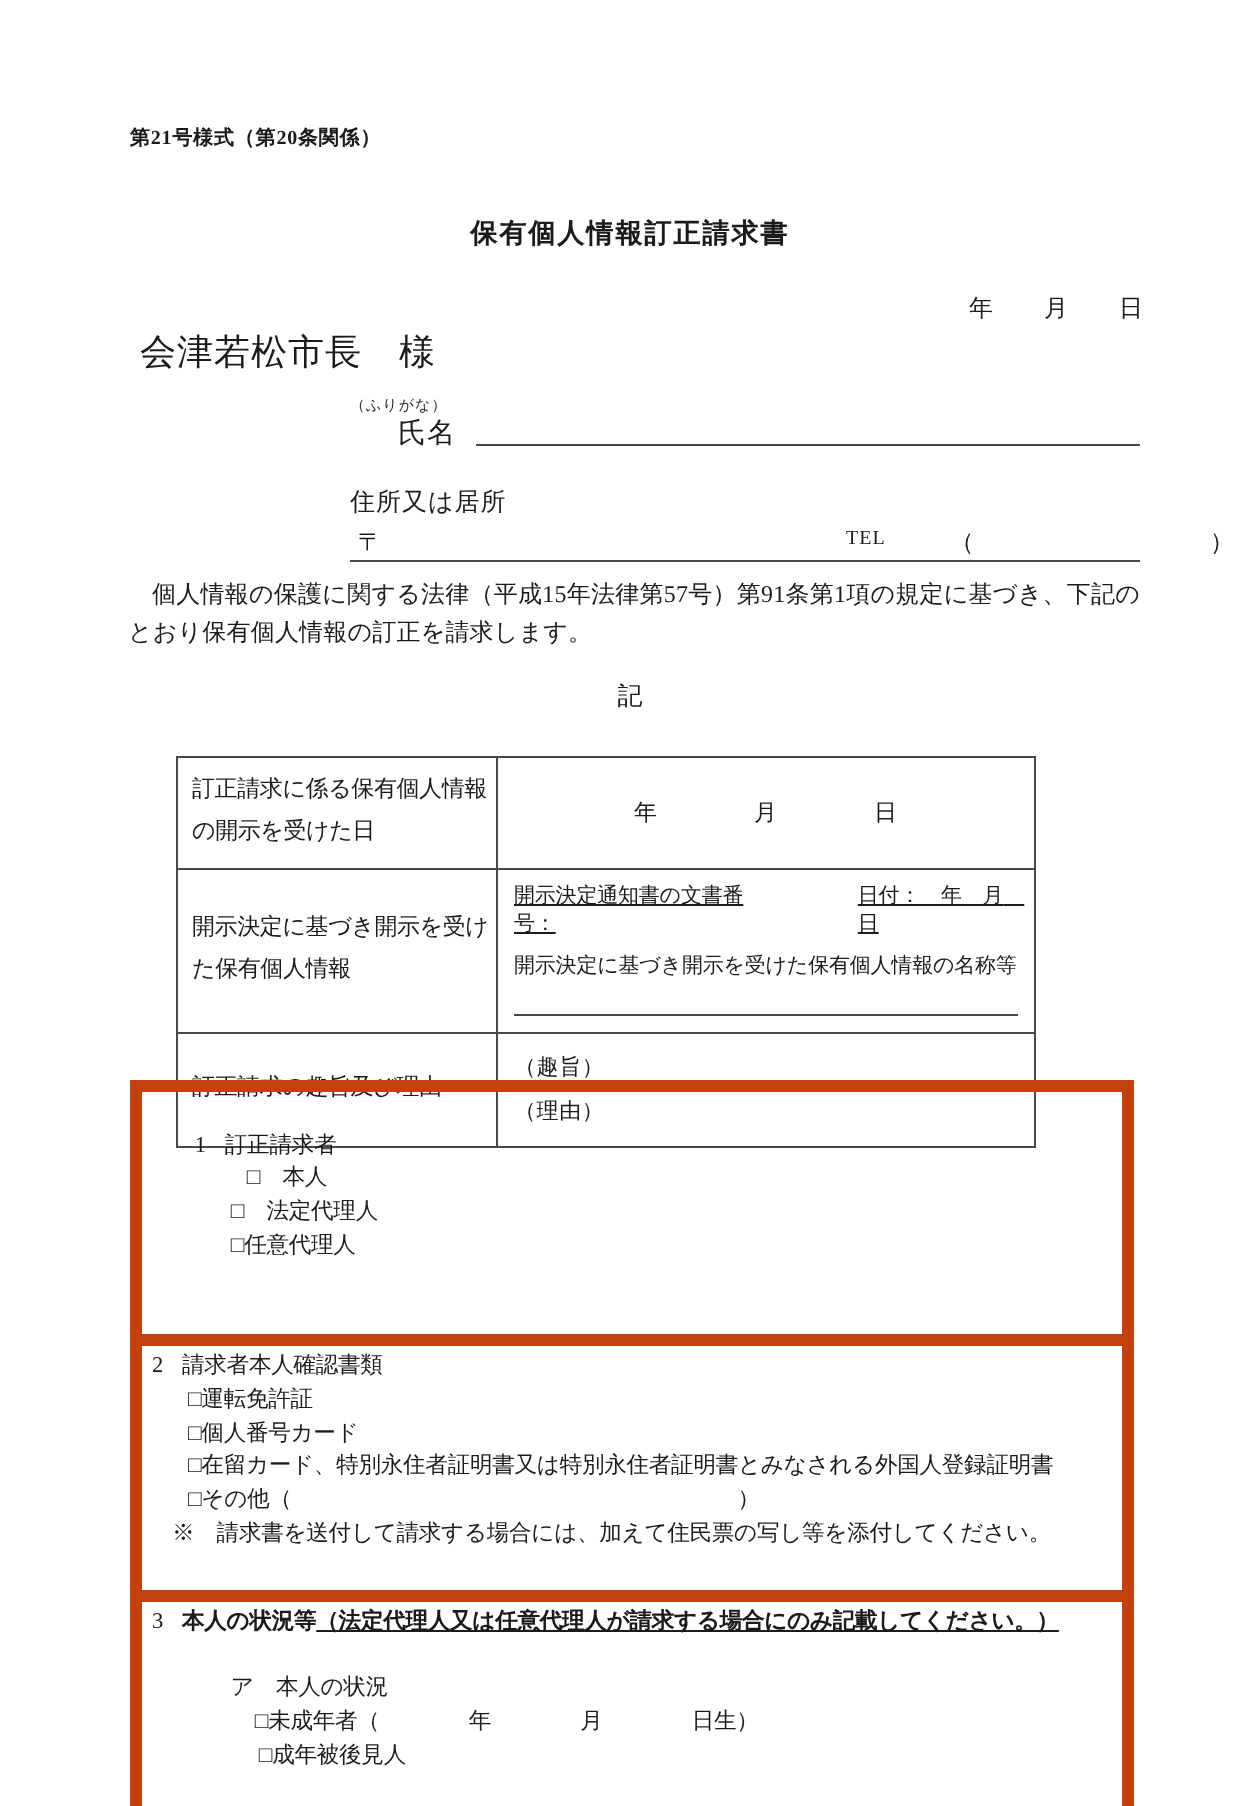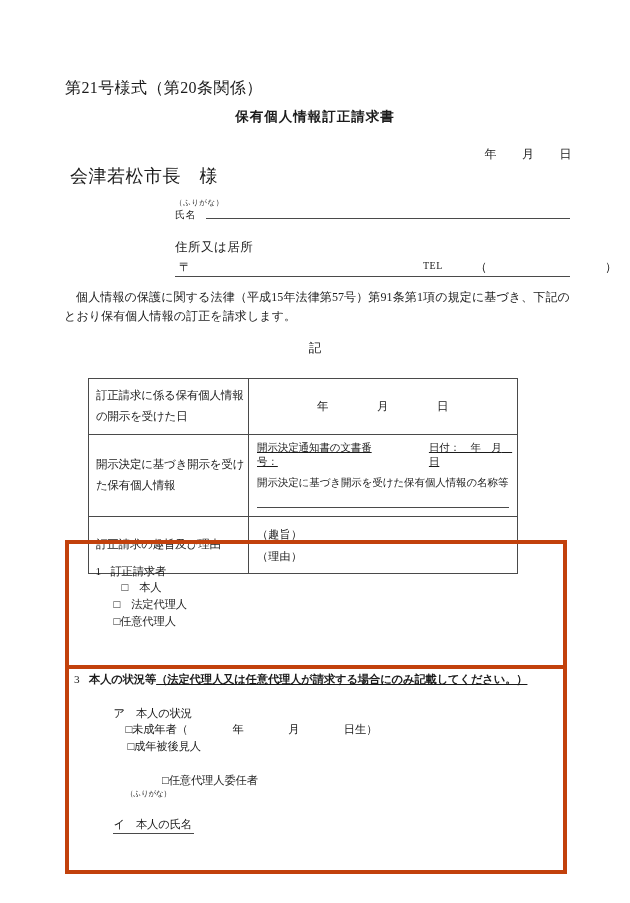--- a/index.html
+++ b/index.html
@@ -8,30 +8,30 @@
     background:#ffffff;
     color:#1b1b1b;
     font-family:"Liberation Serif","DejaVu Serif",serif;
     -webkit-font-smoothing:antialiased;
     overflow:hidden;
   }
   .abs{position:absolute;}
   .nowrapbox{white-space:pre;}
 
   
-  #form-number{left:65px;top:78px;font-size:16px;letter-spacing:.4px;}
+  #form-number{left:65px;top:62px;font-size:10px;letter-spacing:.4px;font-weight:bold;}
   #doc-title{left:0;top:108px;width:630px;text-align:center;font-size:13.5px;font-weight:bold;letter-spacing:1px;}
   #date-line{right:58px;top:146px;font-size:12px;letter-spacing:.5px;}
   #addressee{left:70px;top:164px;font-size:18px;letter-spacing:.5px;}
 
   
   #applicant{left:175px;top:198px;width:395px;}
   .furigana{font-size:7.5px;letter-spacing:.5px;color:#2a2a2a;}
   .field-row{display:flex;align-items:flex-end;}
-  .field-label{font-size:10px;letter-spacing:.5px;white-space:nowrap;}
+  .field-label{font-size:14px;letter-spacing:.5px;white-space:nowrap;margin-left:24px;}
   .rule{flex:1;border-bottom:1px solid #4a4a4a;height:1px;margin-left:10px;margin-bottom:3px;}
   #addr-label{margin-top:17px;font-size:12.5px;letter-spacing:.5px;}
   #addr-line{margin-top:2px;position:relative;border-bottom:1px solid #4a4a4a;height:18px;}
   #addr-line .zip{position:absolute;left:4px;top:1px;font-size:12px;}
   #addr-line .tel{position:absolute;left:248px;top:2px;font-size:10px;font-variant:small-caps;letter-spacing:.5px;}
   #addr-line .paren{position:absolute;left:300px;top:1px;font-size:12px;letter-spacing:14px;}
 
   
   #statement{left:64px;top:288px;width:506px;font-size:12px;line-height:1.62;text-align:justify;text-indent:1em;letter-spacing:.1px;}
   #ki{left:0;top:340px;width:630px;text-align:center;font-size:12.5px;}
@@ -42,21 +42,21 @@
   .it-label{width:152px;font-size:11.5px;line-height:1.85;padding:6px 0 6px 7px !important;letter-spacing:-.2px;}
   .it-val{padding:6px 8px !important;font-size:11px;}
   .date-cell{text-align:center;font-size:11.5px;letter-spacing:.5px;}
   .docno-line{display:flex;font-size:10.5px;letter-spacing:-.1px;text-decoration:underline;}
   .docno-line .right{margin-left:56px;}
   .name-rule{border-bottom:1px solid #4a4a4a;height:1px;margin-top:16px;margin-bottom:2px;}
   .purpose-line{font-size:11px;line-height:2.0;letter-spacing:.3px;}
 
   
   #check-table{left:65px;top:540px;width:502px;border-collapse:collapse;}
-  #check-table td{border:4px solid #c2410c;padding:2px 5px 19px 5px;font-size:11.3px;line-height:1.48;letter-spacing:-.15px;}
+  #check-table td{border:6px solid #c2410c;padding:2px 5px 19px 5px;font-size:11.3px;line-height:1.48;letter-spacing:-.15px;}
   .num{display:inline-block;width:15px;}
   .ind1{padding-left:18px;display:block;}
   .ind2{padding-left:32px;display:block;}
   .ind3{padding-left:46px;display:block;}
   .bold-under{font-weight:bold;text-decoration:underline;}
   .u-text{border-bottom:1px solid #4a4a4a;display:inline-block;padding-right:2px;}
   .small-furi{font-size:7.5px;}
 </style>
 </head>
 <body>
@@ -129,20 +129,30 @@
     <td>
       <span class="nowrapbox">
         <span class="num">1</span><span>訂正請求者</span>
         <span style="display:inline-block;width:26px"></span><span>□　本人</span>
         <span style="display:inline-block;width:18px"></span><span>□　法定代理人</span>
         <span style="display:inline-block;width:18px"></span><span>□任意代理人</span>
       </span>
     </td>
   </tr>
 
+  <tr>
+    <td>
+      <span class="nowrapbox" style="display:block"><span class="num">2</span><span>請求者本人確認書類</span></span>
+      <span class="ind1">□運転免許証</span>
+      <span class="ind1">□個人番号カード</span>
+      <span class="ind1">□在留カード、特別永住者証明書又は特別永住者証明書とみなされる外国人登録証明書</span>
+      <span class="ind1">□その他（　　　　　　　　　　　　　　　　　　　　）</span>
+      <span class="ind1" style="padding-left:10px">※　請求書を送付して請求する場合には、加えて住民票の写し等を添付してください。</span>
+    </td>
+  </tr>
 
   <tr>
     <td>
       <span class="nowrapbox" style="display:block"><span class="num">3</span><span style="font-weight:bold">本人の状況等</span><span class="bold-under">（法定代理人又は任意代理人が請求する場合にのみ記載してください。）</span></span>
 
       <span class="ind1 nowrapbox">
         <span>ア　本人の状況</span>
         <span style="display:inline-block;width:12px"></span><span>□未成年者（　　　　年　　　　月　　　　日生）</span>
         <span style="display:inline-block;width:14px"></span><span>□成年被後見人</span>
       </span>

